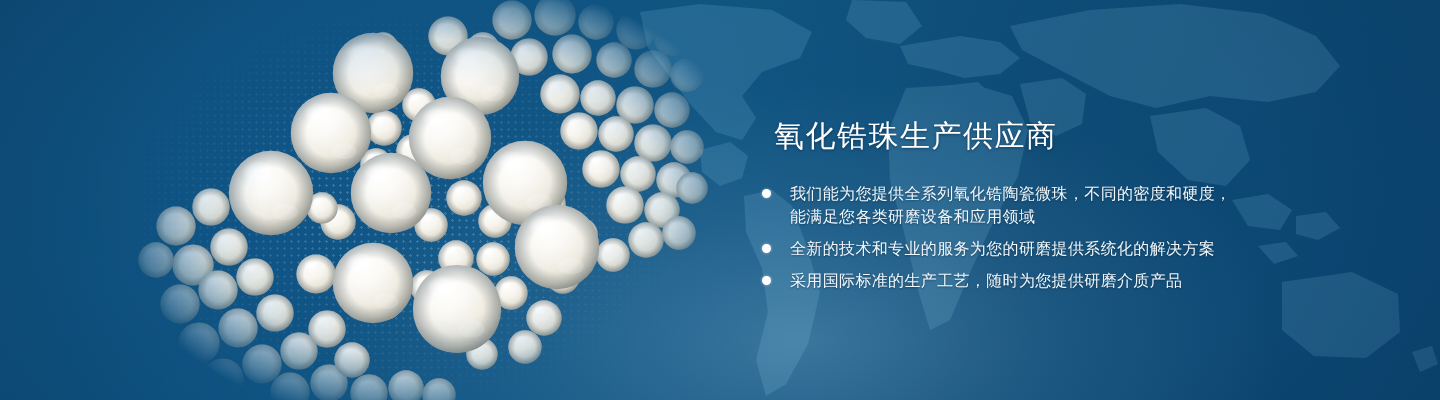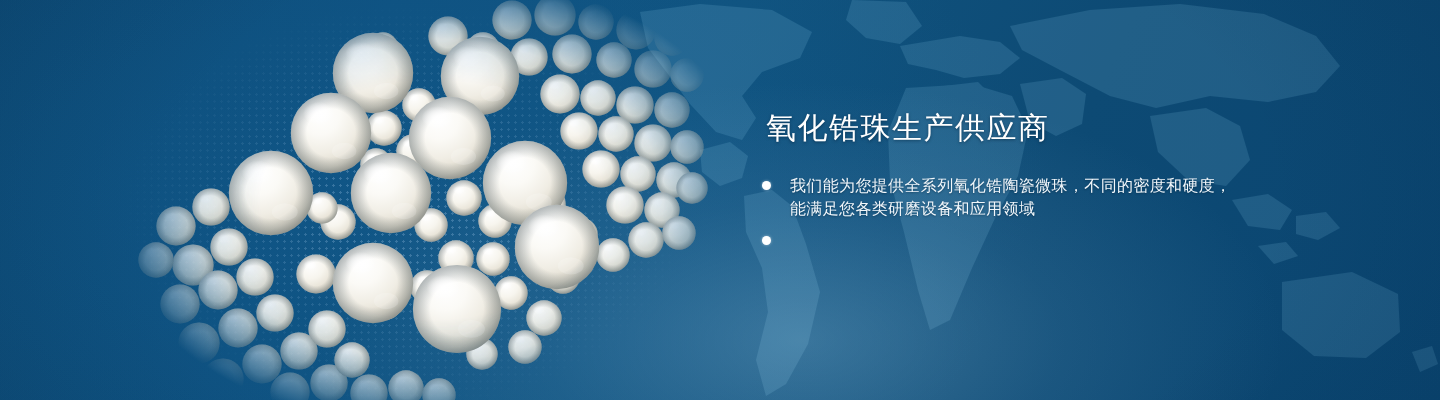--- a/index.html
+++ b/index.html
@@ -53,21 +53,21 @@
     pointer-events:none;
   }
 
   
   .copy{
     position:absolute;
     left:762px;top:104px;
     width:470px;
   }
   .headline{
-    margin:4px;
+    margin:12px;
     font-size:30px;
     font-weight:400;
     line-height:40px;
     color:#ffffff;
     letter-spacing:1.5px;
     text-shadow:0 1px 3px rgba(2,30,52,.55);
     white-space:nowrap;
   }
   .bullets{
     list-style:none;
@@ -273,17 +273,22 @@
   <div class="copy">
     <h1 class="headline">氧化锆珠生产供应商</h1>
 
     <ul class="bullets">
       <li>
         <span class="bullet-dot"></span>
         <span>我们能为您提供全系列氧化锆陶瓷微珠，不同的密度和硬度，能满足您各类研磨设备和应用领域</span>
       </li>
       <li>
         <span class="bullet-dot"></span>
+        <span>全新的技术和专业的服务为您的研磨提供系统化的解决方案</span>
+      </li>
+      <li>
+        <span class="bullet-dot"></span>
+        <span>采用国际标准的生产工艺，随时为您提供研磨介质产品</span>
       </li>
     </ul>
   </div>
 
 </div>
 
 </body></html>

